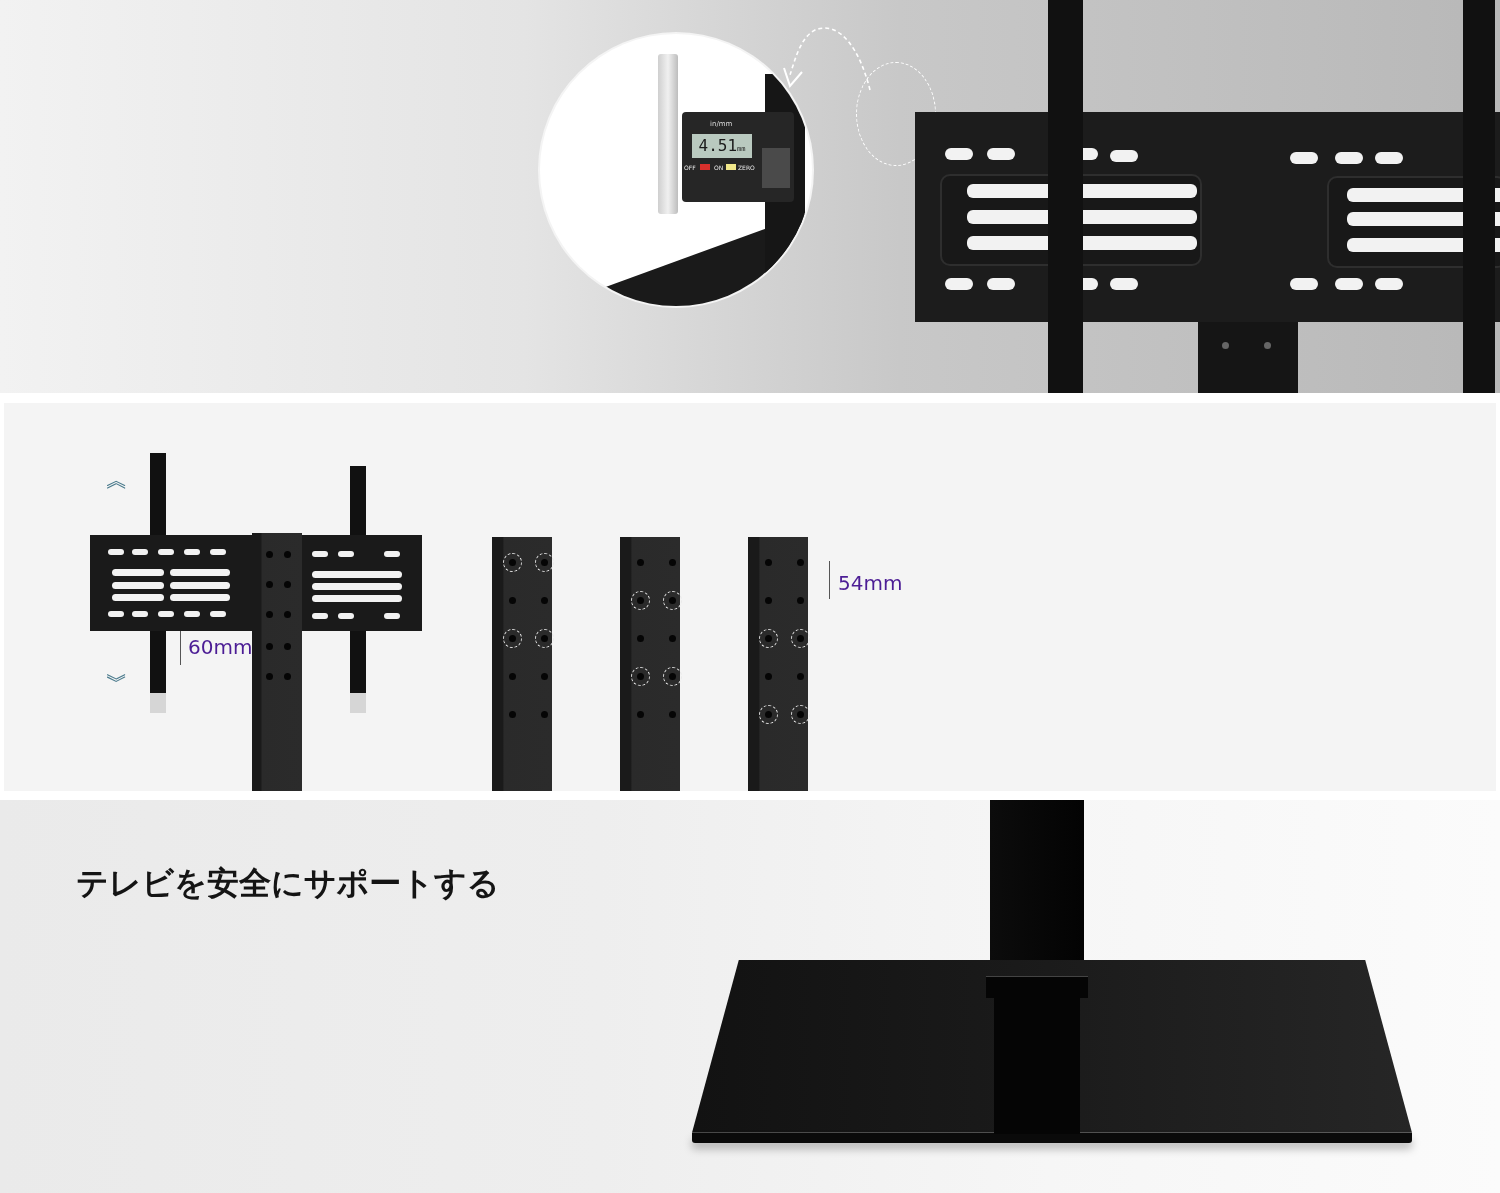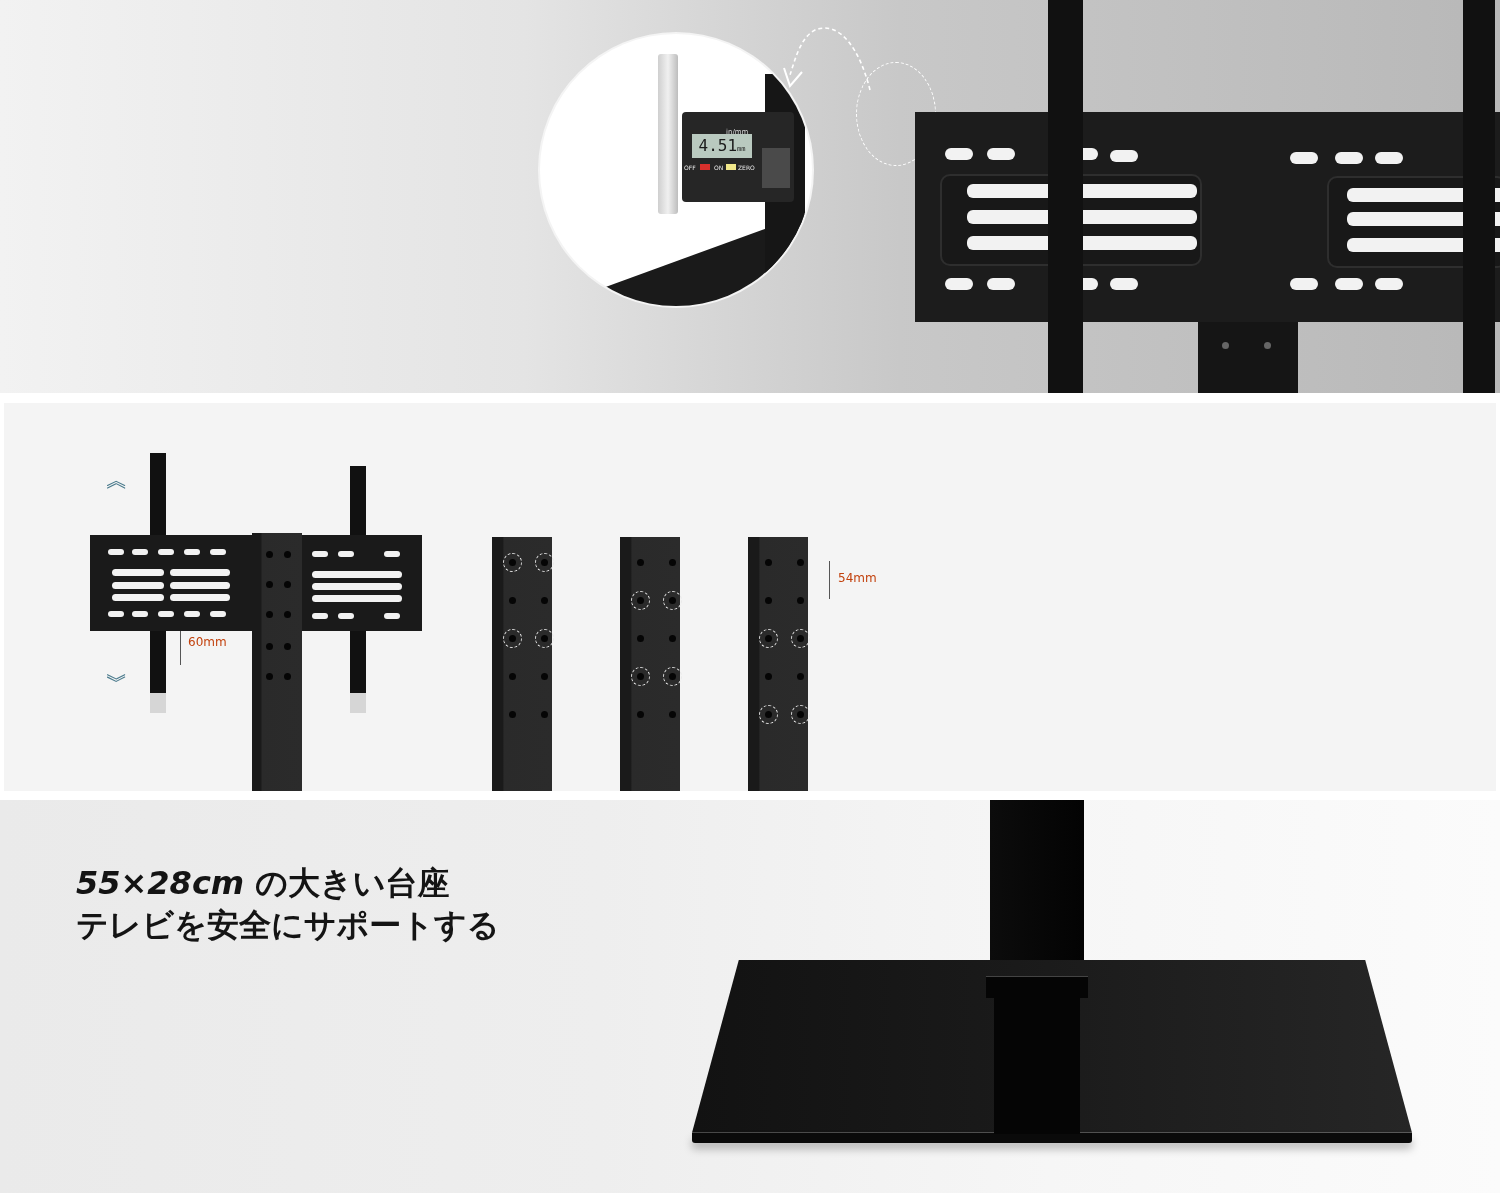--- a/index.html
+++ b/index.html
@@ -3,37 +3,37 @@
 <meta charset="utf-8">
 <style>
   * { box-sizing: border-box; margin: 0; padding: 0; }
   body { width: 1500px; height: 1193px; background: #ffffff; position: relative; overflow: hidden; font-family: "DejaVu Sans", sans-serif; }
   .panel { position: absolute; left: 0; width: 1500px; overflow: hidden; }
   #p1 { top: 0; height: 393px; background: linear-gradient(90deg, #f2f2f2 0%, #e4e4e4 35%, #c8c8c8 60%, #b8b8b8 100%); }
   #p2 { top: 403px; height: 388px; left: 4px; width: 1492px; background: #f4f4f4; }
   #p3 { top: 800px; height: 393px; background: linear-gradient(90deg, #eaeaea 0%, #eeeeee 40%, #f6f6f6 70%, #fbfbfb 100%); }
   .heading { position: absolute; color: #141414; font-family: "DejaVu Sans", sans-serif; font-weight: bold; font-size: 32px; line-height: 42px; letter-spacing: 0px; }
   .heading .em { font-style: italic; font-weight: bold; }
-  .dim-label { position: absolute; font-family: "DejaVu Sans", sans-serif; font-size: 12px; color: #c2410c; }
+  .dim-label { position: absolute; font-family: "DejaVu Sans", sans-serif; font-size: 20px; color: #4c1d95; }
   .post { position: absolute; background: linear-gradient(90deg, #1a1a1a 0%, #1a1a1a 18%, #2a2a2a 20%, #2b2b2b 100%); }
   .hole { position: absolute; width: 7px; height: 7px; border-radius: 50%; background: #050505; }
   .hole.ring::after { content: ""; position: absolute; left: -6px; top: -6px; width: 17px; height: 17px; border-radius: 50%; border: 1.5px dashed #e8e8e8; }
   .slot { position: absolute; background: #f2f2f2; border-radius: 6px; }
 </style>
 </head>
 <body>
 
 <section id="p1" class="panel">
 
   <div style="position:absolute; left:540px; top:34px; width:272px; height:272px; border-radius:50%; background:#ffffff; overflow:hidden; box-shadow:0 0 0 2px #f4f4f4;">
     <div style="position:absolute; left:60px; top:215px; width:230px; height:60px; background:#1a1a1a; transform:rotate(-20deg);"></div>
     <div style="position:absolute; left:225px; top:40px; width:40px; height:200px; background:#161616;"></div>
     <div style="position:absolute; left:118px; top:20px; width:20px; height:160px; background:linear-gradient(90deg,#cfcfcf,#f0f0f0,#bdbdbd); border-radius:3px;"></div>
     <div style="position:absolute; left:142px; top:78px; width:112px; height:90px; background:#262626; border-radius:4px;">
-      <div style="position:absolute; left:44px; top:8px; font-size:7px; color:#ddd;margin-top:8px;">in/mm</div>
+      <div style="position:absolute; left:28px; top:8px; font-size:7px; color:#ddd;">in/mm</div>
       <div style="position:absolute; left:10px; top:22px; width:60px; height:24px; background:#b9c9bf; color:#1b1b1b; font-family:'DejaVu Sans Mono', monospace; font-size:16px; line-height:24px; text-align:center;">
         <span>4.51</span><span style="font-size:7px;">mm</span>
       </div>
       <div style="position:absolute; left:2px; top:52px; font-size:6px; color:#eee;">OFF</div>
       <div style="position:absolute; left:18px; top:52px; width:10px; height:6px; background:#d9302c;"></div>
       <div style="position:absolute; left:32px; top:52px; font-size:6px; color:#eee;">ON</div>
       <div style="position:absolute; left:44px; top:52px; width:10px; height:6px; background:#f1e78a;"></div>
       <div style="position:absolute; left:56px; top:52px; font-size:6px; color:#eee;">ZERO</div>
       <div style="position:absolute; left:80px; top:36px; width:28px; height:40px; background:#4a4a4a;"></div>
     </div>
@@ -169,21 +169,20 @@
 
   <div style="position:absolute; left:825px; top:158px; width:1px; height:38px; background:#555;"></div>
   <div class="dim-label" style="left:834px; top:168px;">54mm</div>
 
   <div class="heading" style="left:984px; top:274px;">
   </div>
 </section>
 
 <section id="p3" class="panel">
   <div class="heading" style="left:76px; top:62px;">
-    <div><span class="em">55×28cm</span><span> の大きい台座</span></div>
     <div>テレビを安全にサポートする</div>
   </div>
 
   <div style="position:absolute; left:990px; top:0; width:94px; height:185px; background:linear-gradient(90deg,#0c0c0c,#030303);"></div>
   <div style="position:absolute; left:692px; top:160px; width:720px; height:180px; background:linear-gradient(90deg,#121212 0%,#1a1a1a 45%,#262626 100%); clip-path:polygon(6.5% 0, 93.5% 0, 100% 96%, 0 96%);"></div>
   <div style="position:absolute; left:692px; top:333px; width:720px; height:10px; background:#0a0a0a; border-radius:0 0 3px 3px; box-shadow:0 6px 8px rgba(0,0,0,0.25);"></div>
   <div style="position:absolute; left:986px; top:176px; width:102px; height:22px; background:#050505; border-top:1px solid #444;"></div>
   <div style="position:absolute; left:994px; top:198px; width:86px; height:136px; background:#050505;"></div>
 </section>
 

